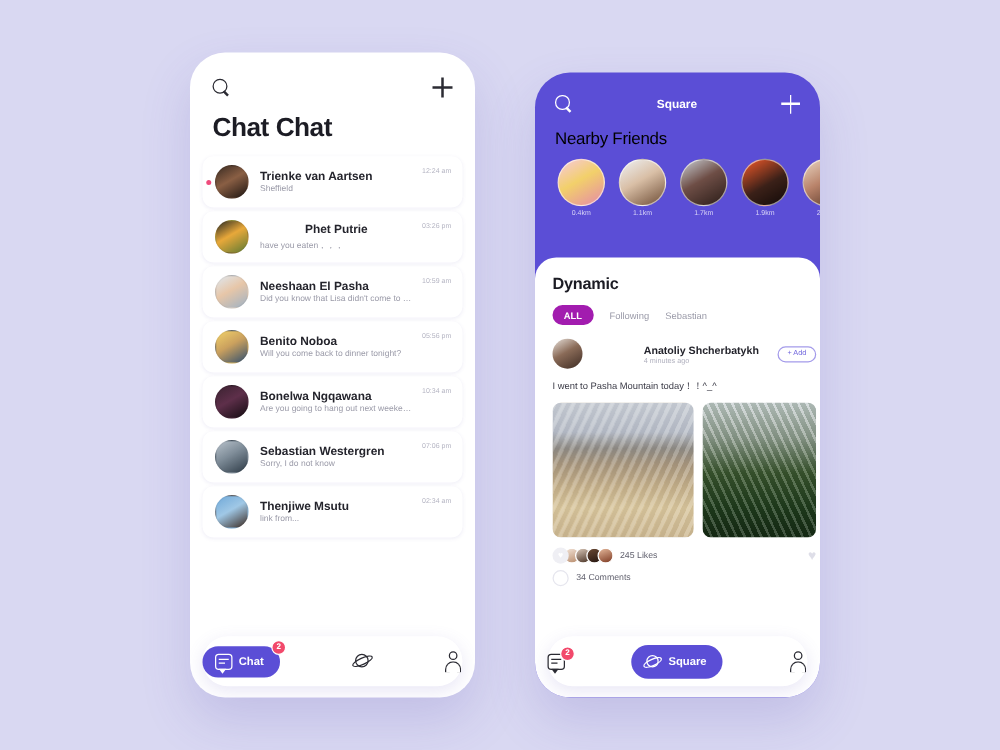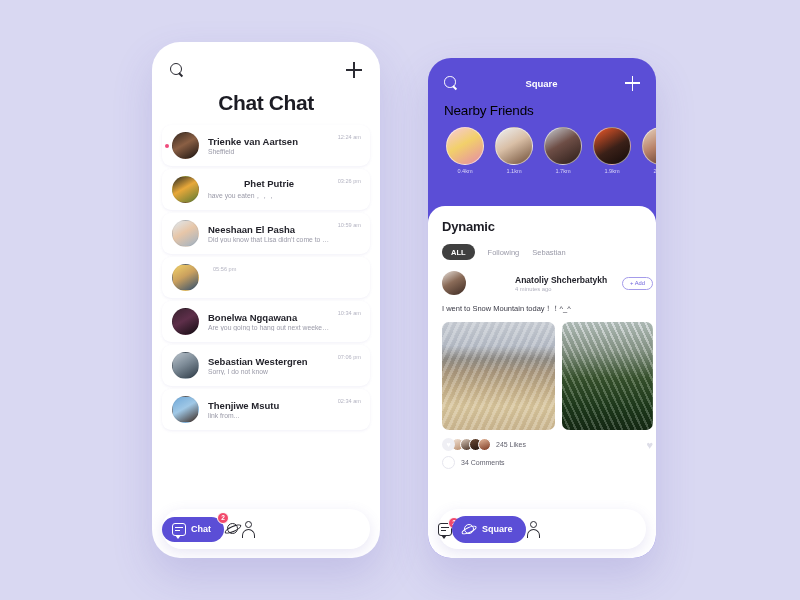--- a/index.html
+++ b/index.html
@@ -12,26 +12,25 @@
   .stage { position: relative; width: 800px; height: 600px; }
 
   
   .phone {
     position: absolute;
     border-radius: 28px;
     overflow: hidden;
     box-shadow: 0 18px 40px rgba(90,80,180,0.18);
   }
   #phone-left  { left: 152px; top: 42px;  width: 228px; height: 516px; background: #ffffff; }
-  #phone-right { left: 428px; top: 58px;  width: 228px; height: 500px; background: #5b4ed6; border-radius: 23px; }
+  #phone-right { left: 428px; top: 58px;  width: 228px; height: 500px; background: #5b4ed6; }
 
   
   .l-header {
     padding: 18px 18px 0 18px;
-    text-align: center;
   }
   .l-topicons { display: flex; justify-content: space-between; align-items: center; height: 20px; }
   .icon-search-dark { width: 15px; height: 15px; position: relative; }
   .icon-search-dark::before {
     content: ""; position: absolute; left: 0; top: 0;
     width: 10px; height: 10px; border: 1.6px solid #2b2b33; border-radius: 50%;
   }
   .icon-search-dark::after {
     content: ""; position: absolute; left: 9px; top: 9px;
     width: 5px; height: 1.6px; background: #2b2b33; transform: rotate(45deg);
@@ -81,21 +80,21 @@
   }
   .chat-time {
     font-size: 5.6px; color: #b4b4c2; flex: 0 0 auto;
     align-self: flex-start; margin-top: 2px; margin-left: 5px;
   }
 
   
   .bottom-nav {
     position: absolute; left: 10px; right: 10px; bottom: 9px;
     height: 40px; background: #ffffff; border-radius: 20px;
-    display: flex; align-items: center; justify-content: flex-start;
+    display: flex; align-items: center; justify-content: space-between;
     box-shadow: 0 4px 14px rgba(110,100,190,0.16);
   }
   .nav-pill {
     display: flex; align-items: center; gap: 5px;
     background: #5b4ed6; color: #fff;
     border-radius: 15px; padding: 6px 13px 6px 10px;
     position: relative;
     font-size: 9px; font-weight: 700;
   }
   .badge {
@@ -185,21 +184,21 @@
     background: #fff; border-radius: 17px 17px 0 0;
     padding: 13px 3px 0 14px;
     overflow: hidden;
   }
   .sheet-title { font-size: 13px; font-weight: 700; color: #1c1c24; letter-spacing: -0.2px; }
   .tabs { display: flex; align-items: center; gap: 13px; margin-top: 10px; }
   .tab {
     font-size: 7.5px; color: #9a9aa8; font-weight: 400;
   }
   .tab.active {
-    background: #404040; color: #fff; font-weight: 700;
+    background: #a21caf; color: #fff; font-weight: 700;
     border-radius: 9px; padding: 3.5px 9px; font-size: 7.5px;
   }
 
   .post { margin-top: 11px; }
   .post-head { display: flex; align-items: center; }
   .post-av {
     width: 24px; height: 24px; border-radius: 50%; flex: 0 0 24px;
     background-size: cover; background-position: center; margin-right: 7px;
   }
   .post-names { flex: 1 1 auto; min-width: 0; margin-left: 42px; }
@@ -287,20 +286,24 @@
         <div class="chat-row">
           <span class="avatar" style="background-image:linear-gradient(150deg,#dfe8ef 0%,#e7c6a8 45%,#9fb2c4 100%)"></span>
           <span class="chat-main">
             <span class="chat-name" style="display: block;">Neeshaan El Pasha</span>
             <span class="chat-msg" style="display: block;">Did you know that Lisa didn't come to work...</span>
           </span>
           <span class="chat-time">10:59 am</span>
         </div>
         <div class="chat-row">
           <span class="avatar" style="background-image:linear-gradient(150deg,#f2d26a 0%,#caa05e 45%,#33506e 100%)"></span>
+          <span class="chat-main">
+            <span class="chat-name" style="display: block;">Benito Noboa</span>
+            <span class="chat-msg" style="display: block;">Will you come back to dinner tonight?</span>
+          </span>
           <span class="chat-time">05:56 pm</span>
         </div>
         <div class="chat-row">
           <span class="avatar" style="background-image:linear-gradient(150deg,#3a2230 0%,#5e2f4a 45%,#140c12 100%)"></span>
           <span class="chat-main">
             <span class="chat-name" style="display: block;">Bonelwa Ngqawana</span>
             <span class="chat-msg" style="display: block;">Are you going to hang out next weekend?</span>
           </span>
           <span class="chat-time">10:34 am</span>
         </div>
@@ -392,21 +395,21 @@
       <div class="post">
         <div class="post-head">
           <div class="post-av" style="background-image:linear-gradient(150deg,#e9e2dc,#8a6b58 45%,#3c2a22);"></div>
           <div class="post-names">
             <div class="post-author">Anatoliy Shcherbatykh</div>
             <div class="post-time">4 minutes ago</div>
           </div>
           <div class="add-btn">+ Add</div>
         </div>
 
-        <div class="post-text">I went to Snow Mountain today！！^_^</div>
+        <div class="post-text">I went to Pasha Mountain today！！^_^</div>
 
         <div class="post-imgs">
           <div class="p-img one img-mountain"></div>
           <div class="p-img two img-green"></div>
         </div>
 
         <div class="post-foot">
           <div class="likes-line">
             <span class="ic-heart-o">♥</span>
             <span class="like-av" style="background-image:linear-gradient(160deg,#f1e2d6,#b98d6d);"></span>

